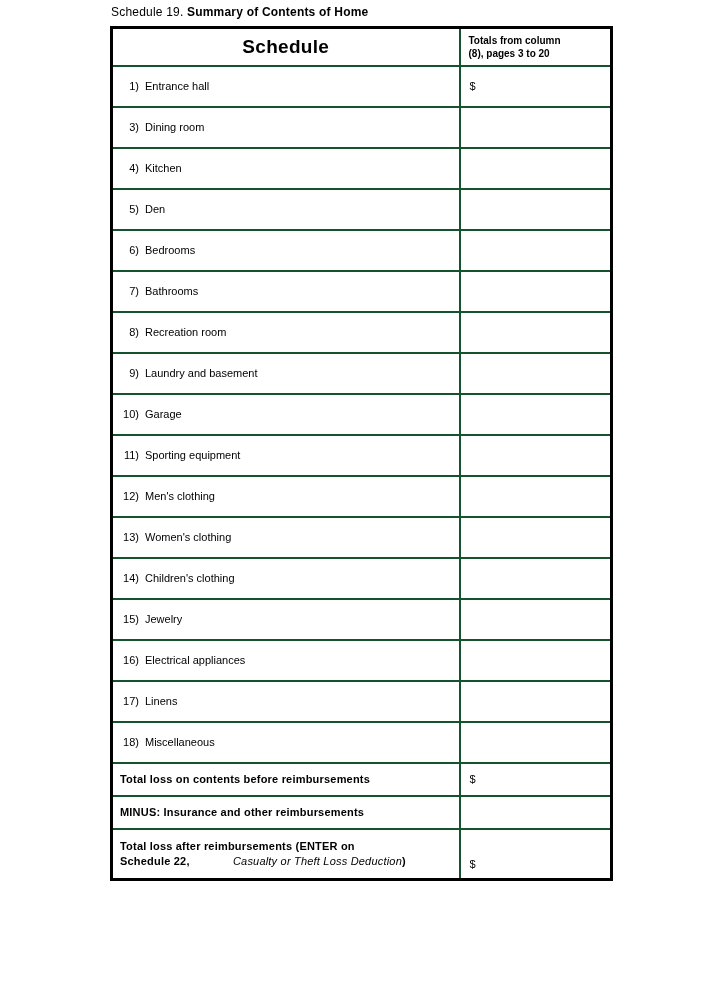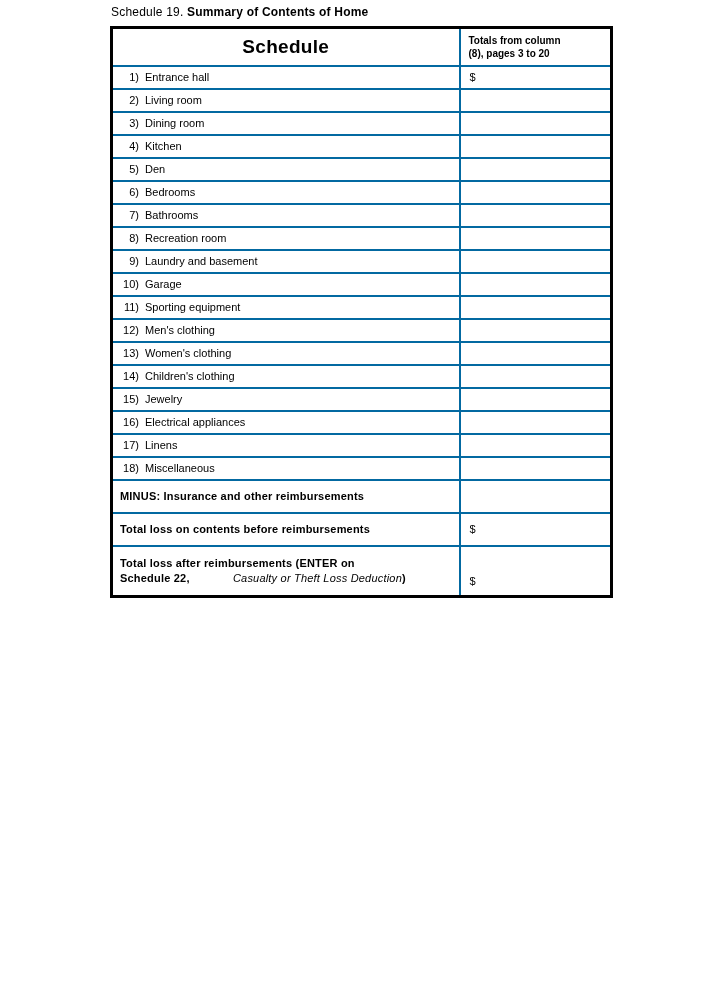--- a/index.html
+++ b/index.html
@@ -24,38 +24,38 @@
   table.schedule-table {
     position: absolute;
     left: 110px; top: 26px;
     width: 500px;
     border-collapse: collapse;
     table-layout: fixed;
     border: 3px solid #000000;
   }
   col.col-schedule { width: 348px; }
   col.col-totals  { width: 152px; }
-  th, td { border: 2px solid #0369a1; vertical-align: middle; }
+  th, td { border: 2px solid #14532d; vertical-align: middle; }
 
   tr.header-row { height: 38px; }
   th.th-schedule {
     font-size: 19px;
     font-weight: bold;
     text-align: center;
     letter-spacing: 0.3px;
   }
   th.th-totals {
     font-size: 10px;
     font-weight: bold;
     text-align: left;
     padding: 4px 12px 4px 8px;
     line-height: 1.3;
   }
 
-  tr.item-row { height: 23px; }
+  tr.item-row { height: 41px; }
   td.cell-label {
     font-size: 11px;
     padding-left: 4px;
     white-space: nowrap;
   }
   .row-num {
     display: inline-block;
     width: 22px;
     text-align: right;
     margin-right: 6px;
@@ -92,24 +92,20 @@
 
   <tbody>
       <tr class="header-row">
     <th class="th-schedule">Schedule</th>
     <th class="th-totals"><span>Totals from column</span><br><span>(8), pages 3 to 20</span></th>
   </tr>
 
   <tr class="item-row">
     <td class="cell-label"><span class="row-num">1)</span><span>Entrance hall</span></td>
     <td class="cell-value">$</td>
-  </tr>
-  <tr class="item-row">
-    <td class="cell-label"><span class="row-num">2)</span><span>Living room</span></td>
-    <td class="cell-value"></td>
   </tr>
   <tr class="item-row">
     <td class="cell-label"><span class="row-num">3)</span><span>Dining room</span></td>
     <td class="cell-value"></td>
   </tr>
   <tr class="item-row">
     <td class="cell-label"><span class="row-num">4)</span><span>Kitchen</span></td>
     <td class="cell-value"></td>
   </tr>
   <tr class="item-row">
@@ -163,25 +159,25 @@
   <tr class="item-row">
     <td class="cell-label"><span class="row-num">17)</span><span>Linens</span></td>
     <td class="cell-value"></td>
   </tr>
   <tr class="item-row">
     <td class="cell-label"><span class="row-num">18)</span><span>Miscellaneous</span></td>
     <td class="cell-value"></td>
   </tr>
 
   <tr class="summary-row">
+    <td class="cell-label-bold">Total loss on contents before reimbursements</td>
+    <td class="cell-value">$</td>
+  </tr>
+  <tr class="summary-row">
     <td class="cell-label-bold">MINUS: Insurance and other reimbursements</td>
     <td class="cell-value"></td>
-  </tr>
-  <tr class="summary-row">
-    <td class="cell-label-bold">Total loss on contents before reimbursements</td>
-    <td class="cell-value">$</td>
   </tr>
   <tr class="summary-row last-row">
     <td class="cell-label-bold"><span>Total loss after reimbursements (ENTER on</span><br><span>Schedule 22, </span><span class="italic">Casualty or Theft Loss Deduction</span><span>)</span></td>
     <td class="cell-value cell-value-bottom">$</td>
   </tr>
 </tbody>
   </table>
 
 </body></html>

